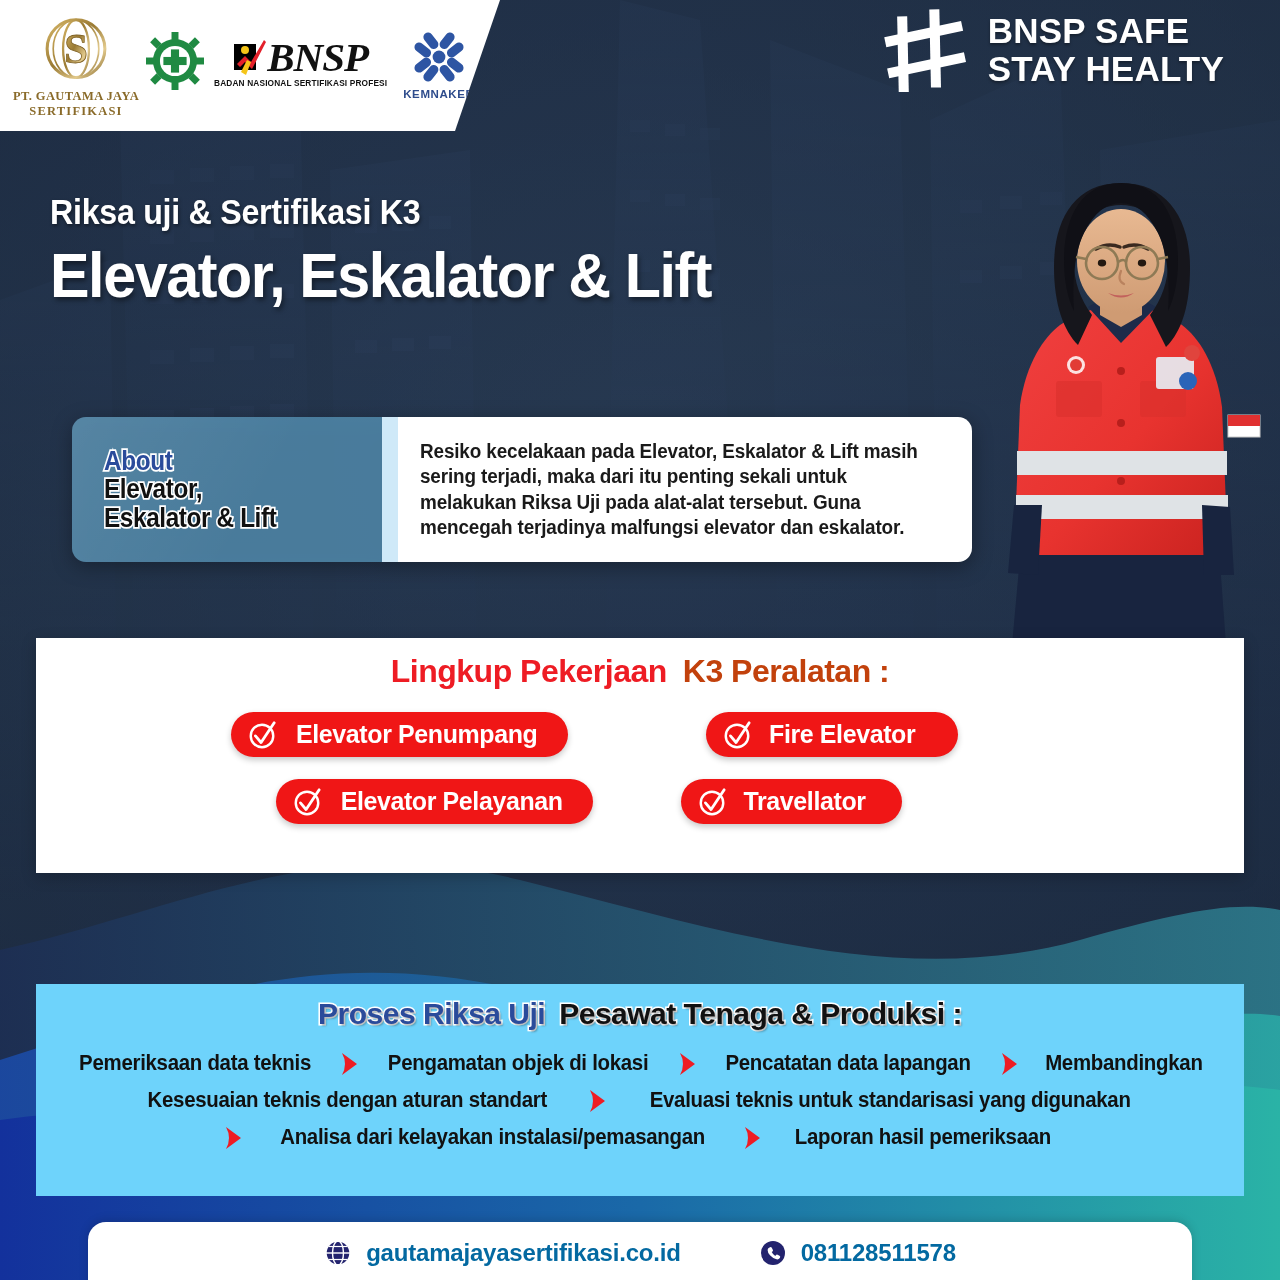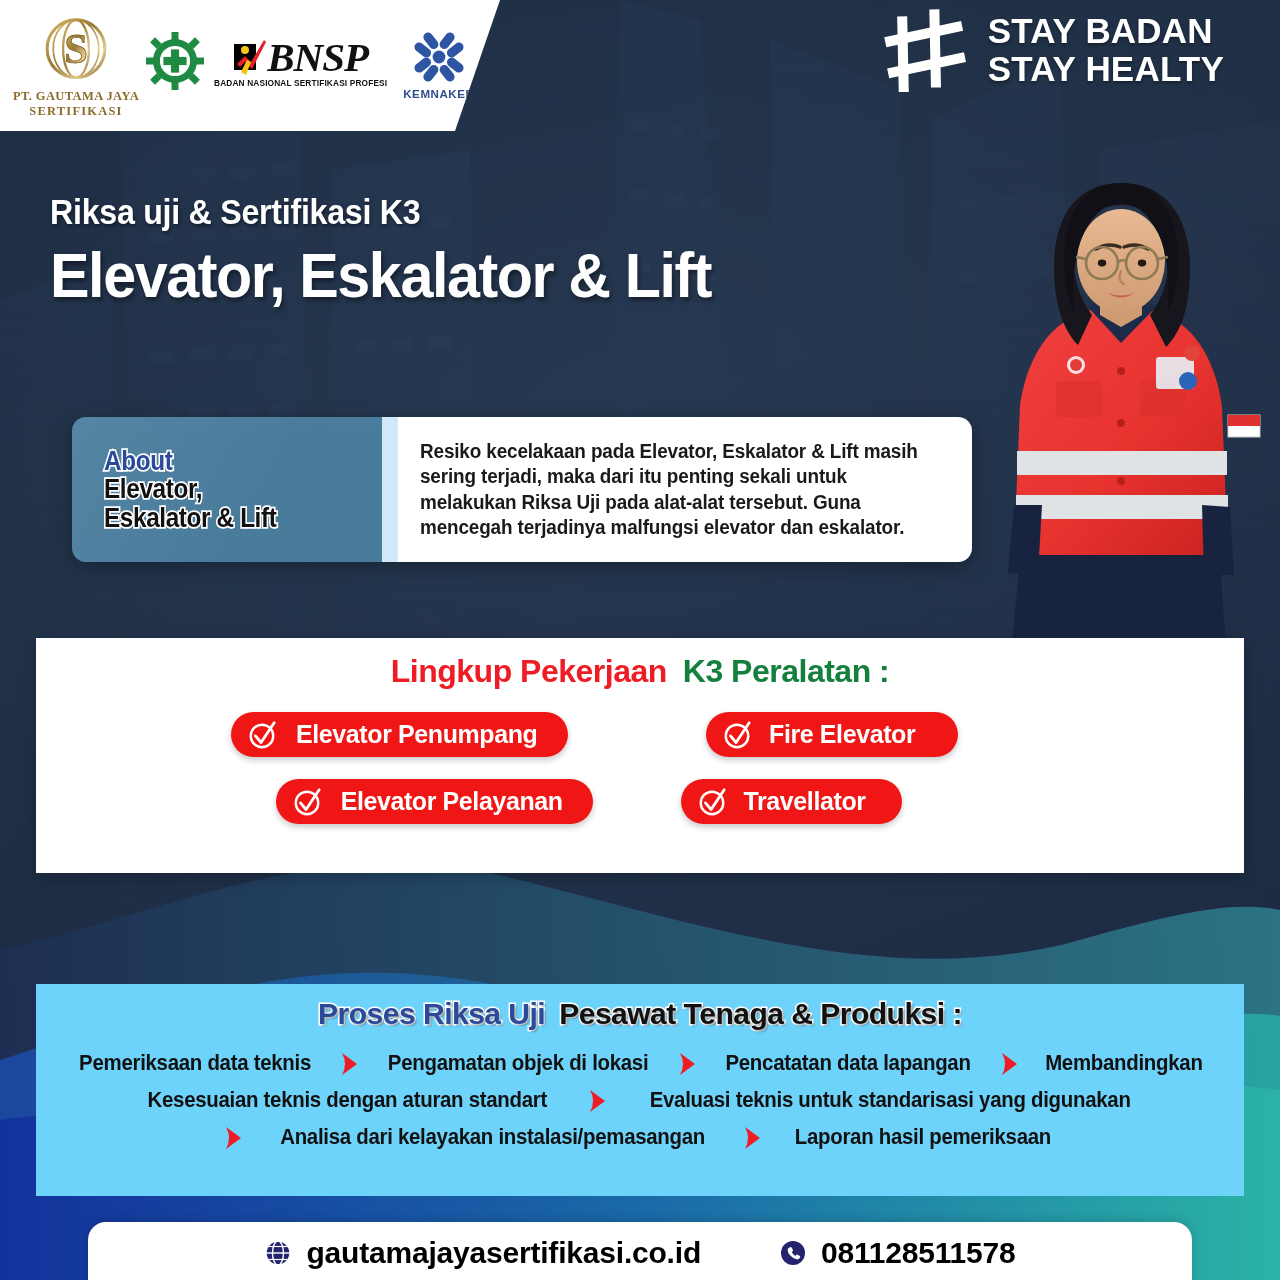--- a/index.html
+++ b/index.html
@@ -161,21 +161,21 @@
     position: absolute; left: 36px; top: 638px;
     width: 1208px; height: 235px; z-index: 7;
     background: #ffffff;
     box-shadow: 0 4px 14px rgba(0,0,0,.22);
   }
   .scope-title {
     text-align: center; margin-top: 15px;
     font-size: 32px; font-weight: 700; letter-spacing: -.5px;
   }
   .scope-title .red { color: #ee1c24; }
-  .scope-title .blk { color: #15803d; margin-left: 16px; }
+  .scope-title .blk { color: #c2410c; margin-left: 16px; }
 
   .pill-grid { position: relative; height: 150px; margin-top: 14px; text-align: center; }
   .pill {
     position: absolute;
     display: inline-flex; align-items: center; gap: 14px;
     background: #f01616;
     border-radius: 26px;
     height: 45px;
     padding: 0 26px 0 16px;
     box-shadow: 0 3px 6px rgba(0,0,0,.22);
@@ -233,21 +233,21 @@
     background: #ffffff;
     border-radius: 18px;
     display: flex; align-items: center; justify-content: center;
     gap: 78px;
     padding-bottom: 18px;
     box-shadow: 0 -2px 10px rgba(0,0,0,.15);
   }
   .f-item { display: flex; align-items: center; gap: 14px; }
   .f-icon { width: 28px; height: 28px; flex: 0 0 28px; }
   .f-text {
-    font-size: 30px; font-weight: 700; color: #000000;
+    font-size: 24px; font-weight: 700; color: #0369a1;
     letter-spacing: -.2px;
   }
 </style>
 </head>
 <body>
 
 <div class="poster">
 
   <div class="bg-base"></div>
 
@@ -420,21 +420,21 @@
   <div class="hashtag">
     <svg class="hash-mark" viewBox="0 0 100 92">
       <g transform="rotate(-12 50 46)" fill="none" stroke="#ffffff" stroke-width="11" stroke-linejoin="round">
         <path d="M30 4 L14 88"></path>
         <path d="M66 4 L50 88"></path>
         <path d="M6 28 L92 28"></path>
         <path d="M2 62 L88 62"></path>
       </g>
     </svg>
     <div class="hash-text">
-      <div>STAY BADAN</div>
+      <div>BNSP SAFE</div>
       <div>STAY HEALTY</div>
     </div>
   </div>
 
   <svg class="person" viewBox="0 0 320 470">
     <defs>
       <linearGradient id="shirtG" x1="0" y1="0" x2="1" y2="1">
         <stop offset="0%" stop-color="#f04040"></stop>
           <stop offset="55%" stop-color="#e8332f"></stop>
           <stop offset="100%" stop-color="#c9221f"></stop>

